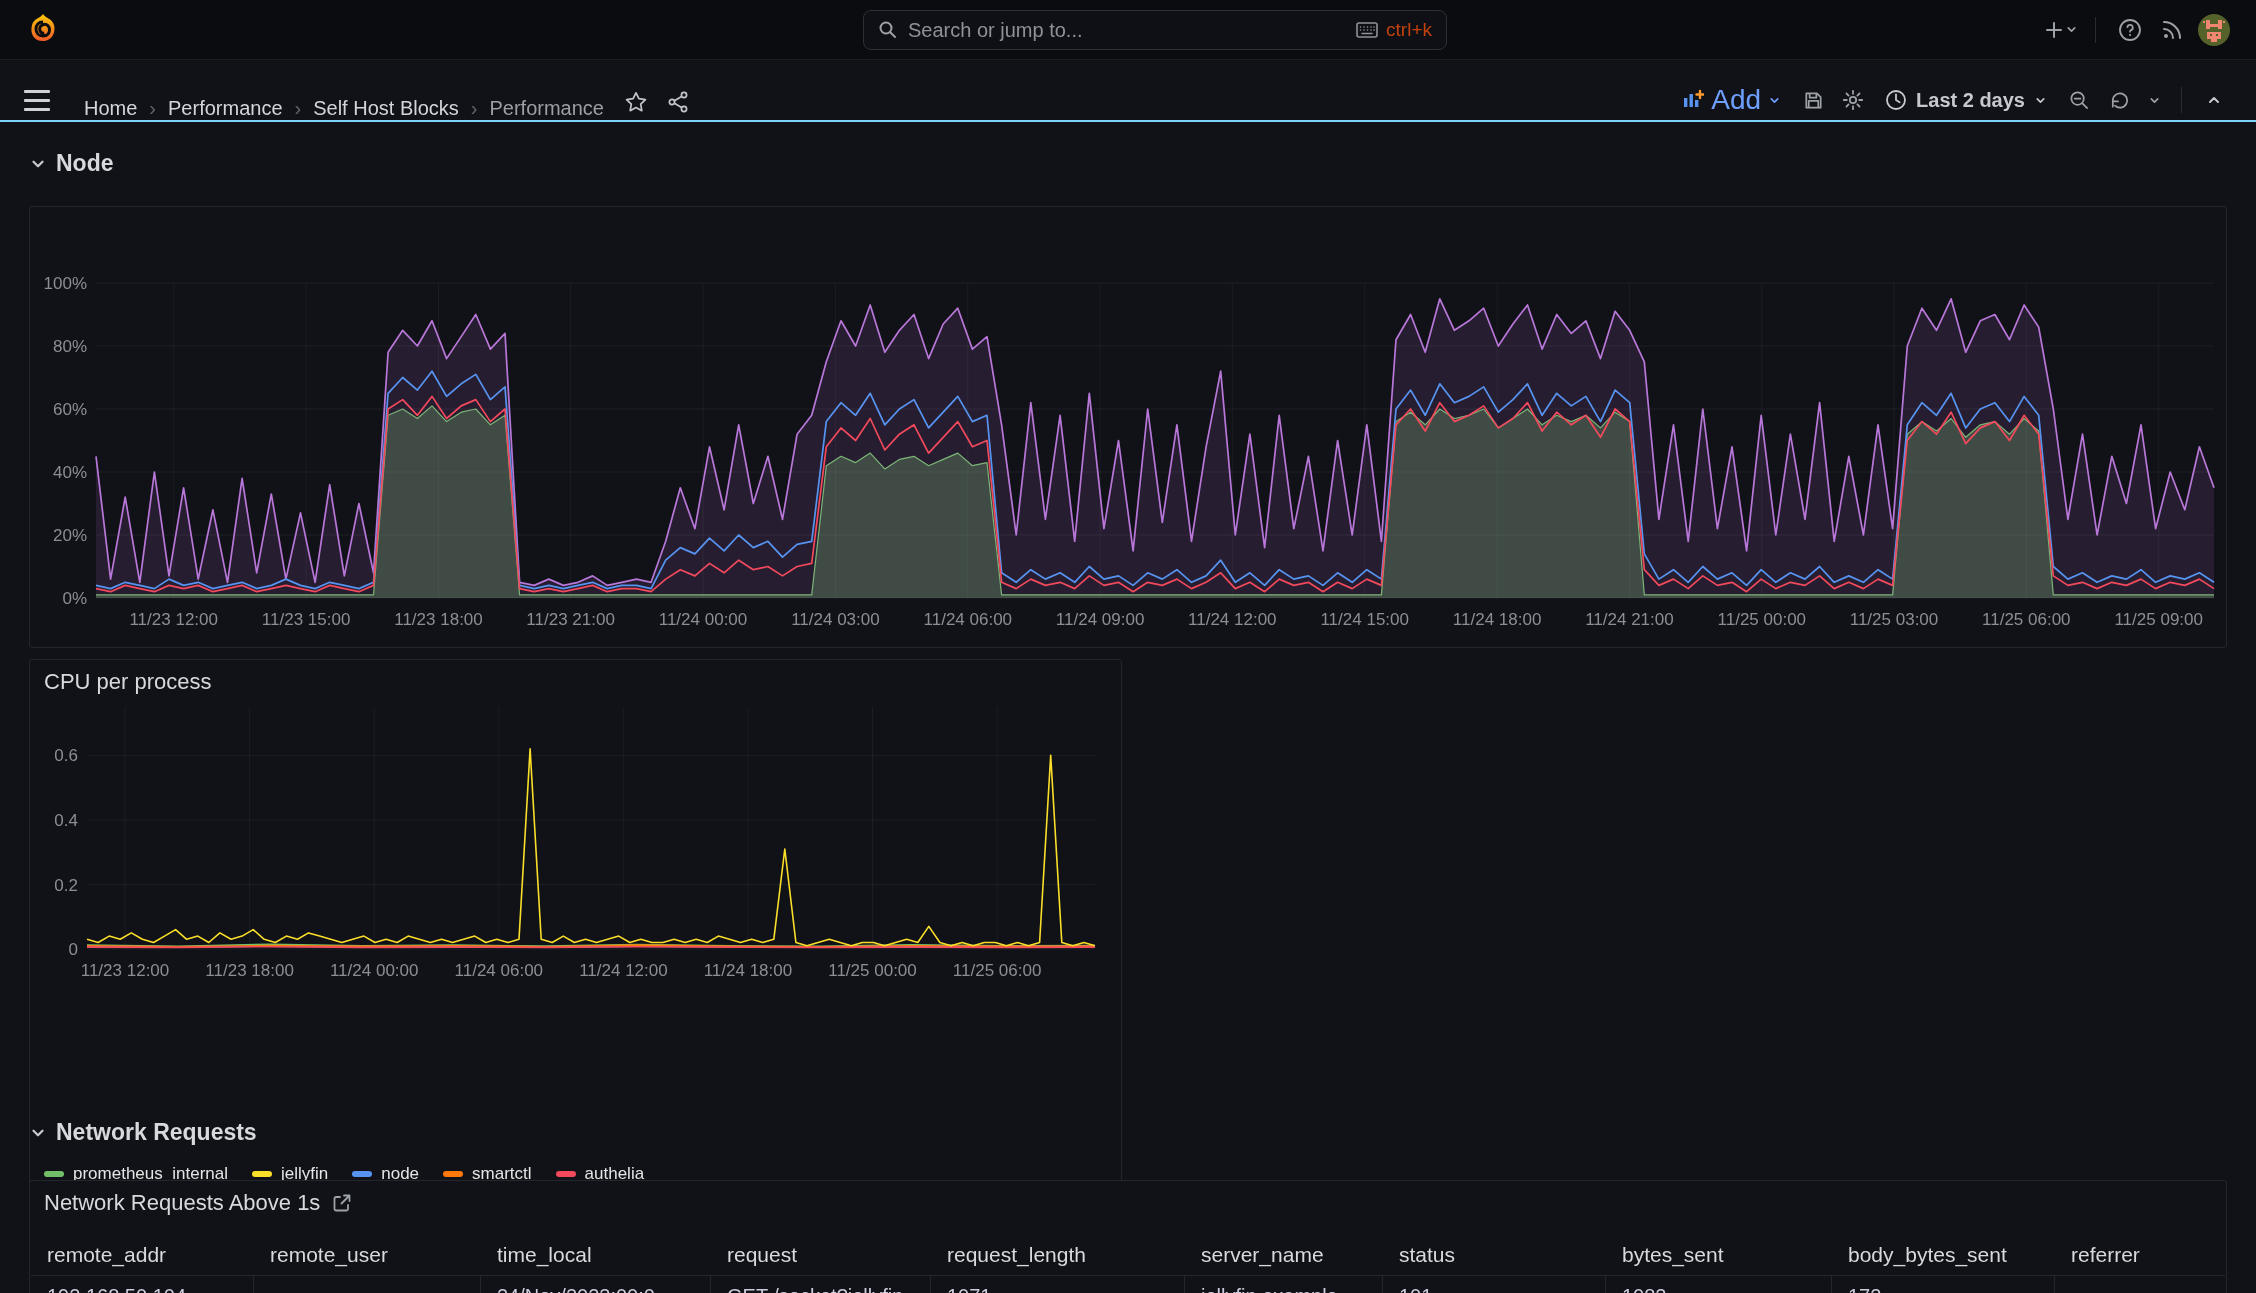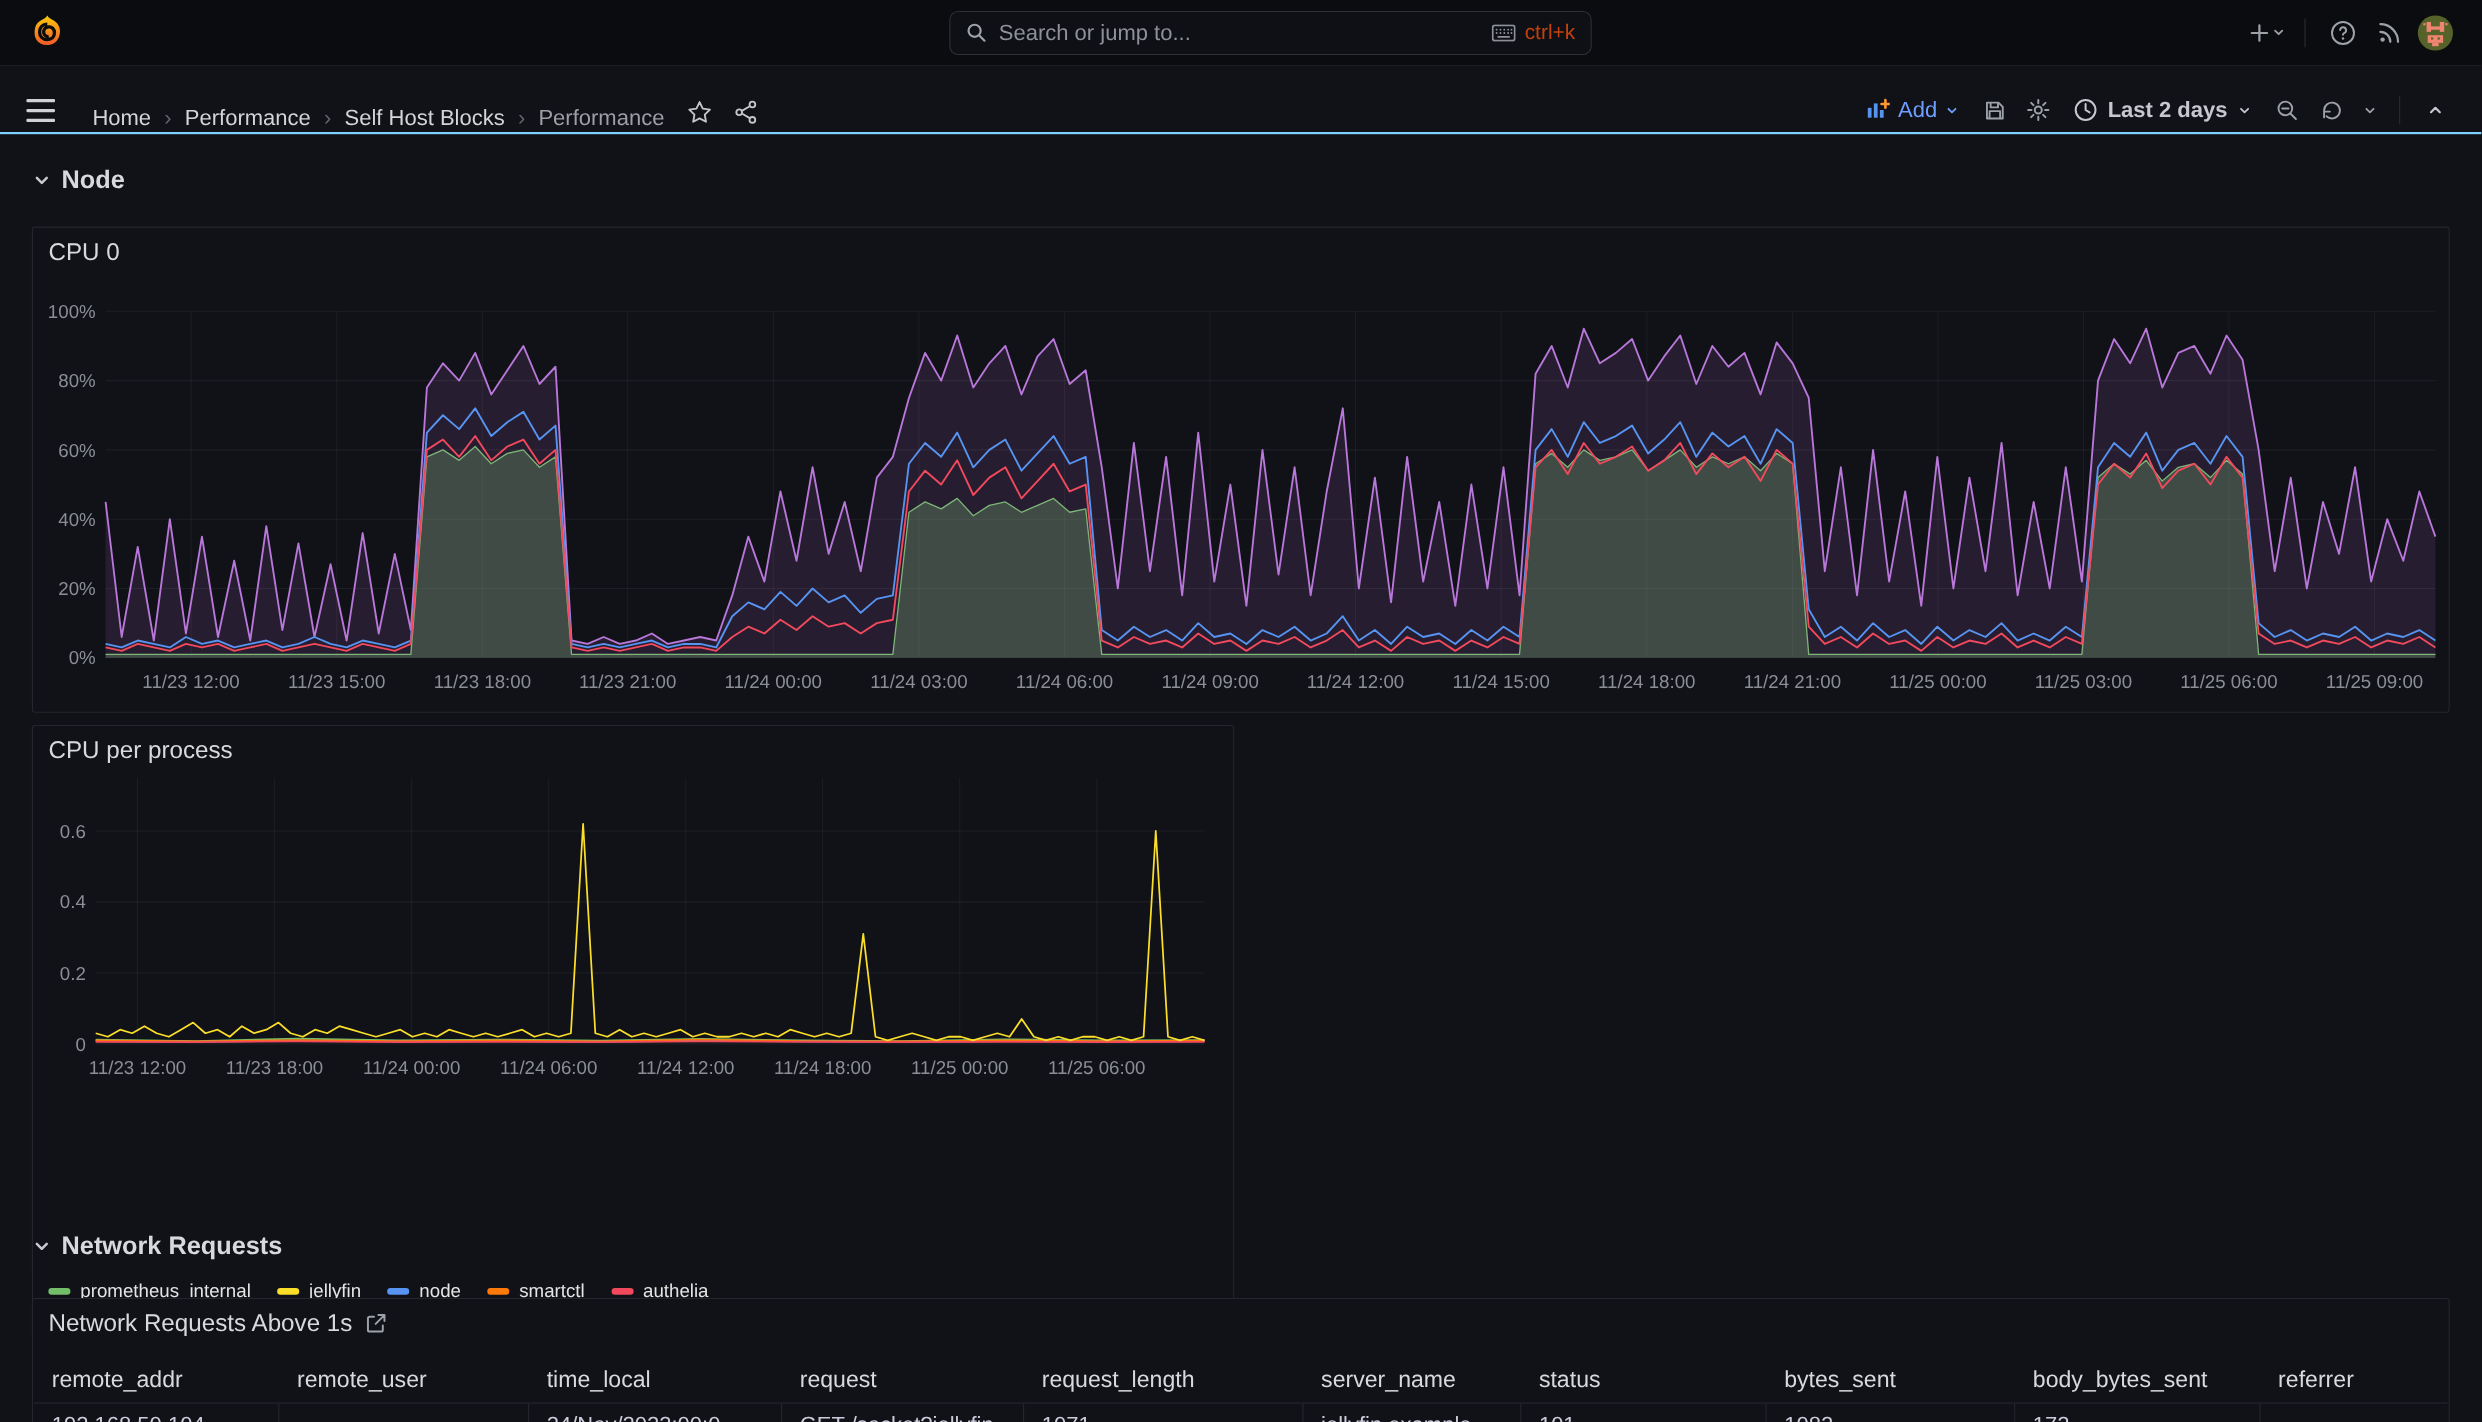--- a/index.html
+++ b/index.html
@@ -38,21 +38,21 @@
     height:62px; background:#111217; border-bottom:2px solid #7dd3fc;
     display:flex; align-items:flex-end; padding:0 24px; gap:6px;
   }
   .hamburger{ width:40px; height:40px; display:flex; flex-direction:column; justify-content:center; gap:6px; cursor:pointer; margin-right:14px;}
   .hamburger span{ display:block; width:26px; height:3px; background:#d0d1d6; border-radius:1px;}
   .breadcrumb{ display:flex; align-items:center; gap:12px; font-size:20px; }
   .breadcrumb .crumb{ color:#d4d5da; cursor:pointer; }
   .breadcrumb .crumb.current{ color:#9d9fa6; cursor:default; }
   .breadcrumb .sep{ color:#63666d; font-size:20px; }
   .toolbar-right{ margin-left:auto; display:flex; align-items:center; gap:4px; }
-  .add-btn{ display:flex; align-items:center; gap:7px; color:#6e9fff; font-size:20px; padding:0 10px; height:40px; cursor:pointer; border-radius:6px;}
+  .add-btn{ display:flex; align-items:center; gap:7px; color:#6e9fff; font-size:28px; padding:0 10px; height:40px; cursor:pointer; border-radius:6px;}
   .time-btn{ display:flex; align-items:center; gap:9px; color:#c7c8cf; font-size:20px; padding:0 10px; height:40px; cursor:pointer; border-radius:6px;font-weight:bold;}
   
   .section-row{ position:absolute; left:29px; display:flex; align-items:center; gap:9px; cursor:pointer; }
   .section-row .sec-title{ font-size:23px; font-weight:700; color:#d8d9dd; }
   .panel{
     position:absolute; background:#111217;
     border:1px solid #24262d; border-radius:3px;
   }
   .panel-header{ height:44px; display:flex; align-items:center; padding:0 14px; gap:12px; }
   .panel-title{ font-size:22px; font-weight:500; color:#d8d9dd; cursor:pointer; }
@@ -239,23 +239,20 @@
 </div>
 
 <div class="section-row" style="top:150px;">
   <svg class="icon" width="18" height="18" viewBox="0 0 16 16">
     <path d="M4 6l4 4 4-4" fill="none" stroke="#c8c9ce" stroke-width="2" stroke-linecap="round" stroke-linejoin="round"></path>
   </svg>
   <span class="sec-title">Node</span>
 </div>
 
 <div class="panel" style="left:29px; top:206px; width:2198px; height:442px;">
-  <div class="panel-header">
-    <span class="panel-title">CPU 0</span>
-  </div>
   <div class="chart" id="cpu0-chart" style="top:44px; height:396px;"><svg width="2196" height="396">
         <line x1="143.7" y1="32" x2="143.7" y2="347" stroke="rgba(204,204,220,0.06)"></line>
         <text class="tick" x="143.7" y="374" text-anchor="middle">11/23 12:00</text>
         <line x1="276.1" y1="32" x2="276.1" y2="347" stroke="rgba(204,204,220,0.06)"></line>
         <text class="tick" x="276.1" y="374" text-anchor="middle">11/23 15:00</text>
         <line x1="408.5" y1="32" x2="408.5" y2="347" stroke="rgba(204,204,220,0.06)"></line>
         <text class="tick" x="408.5" y="374" text-anchor="middle">11/23 18:00</text>
         <line x1="540.6" y1="32" x2="540.6" y2="347" stroke="rgba(204,204,220,0.06)"></line>
         <text class="tick" x="540.6" y="374" text-anchor="middle">11/23 21:00</text>
         <line x1="673.0" y1="32" x2="673.0" y2="347" stroke="rgba(204,204,220,0.06)"></line>

